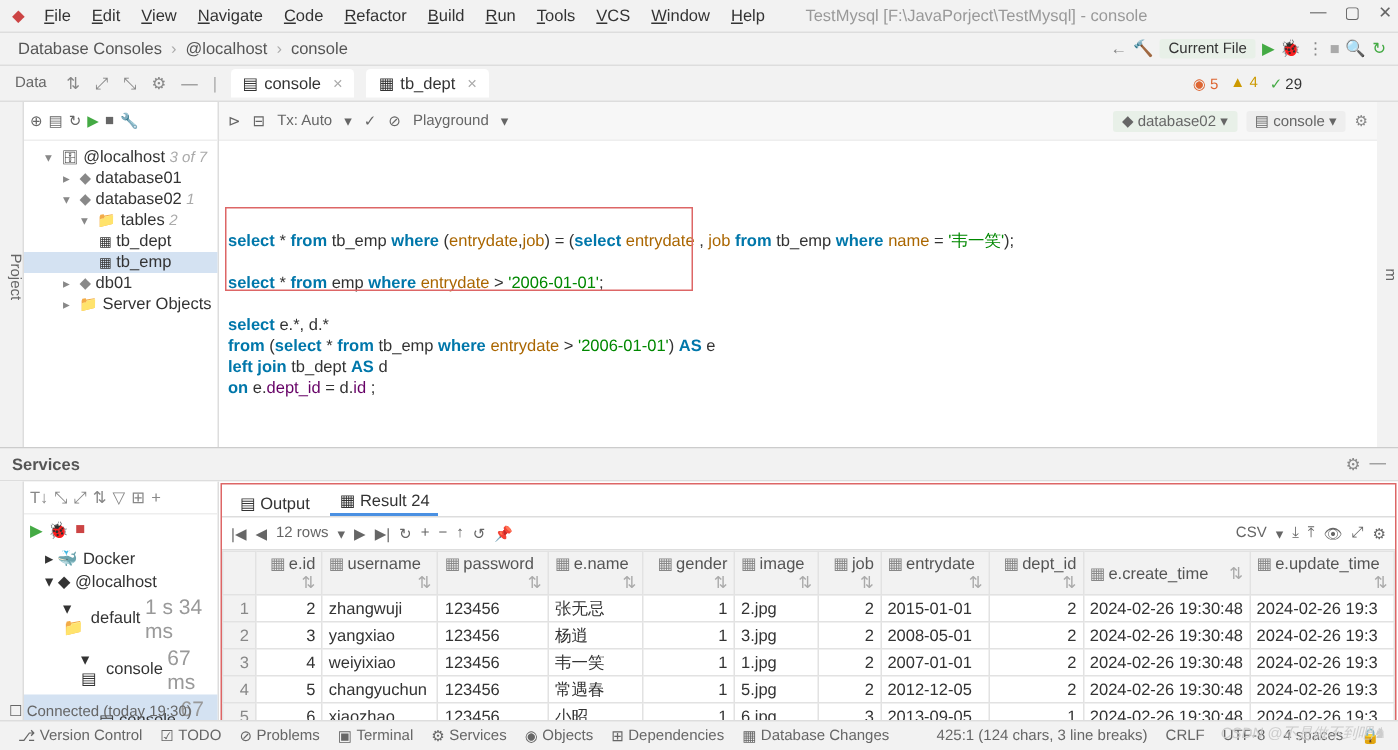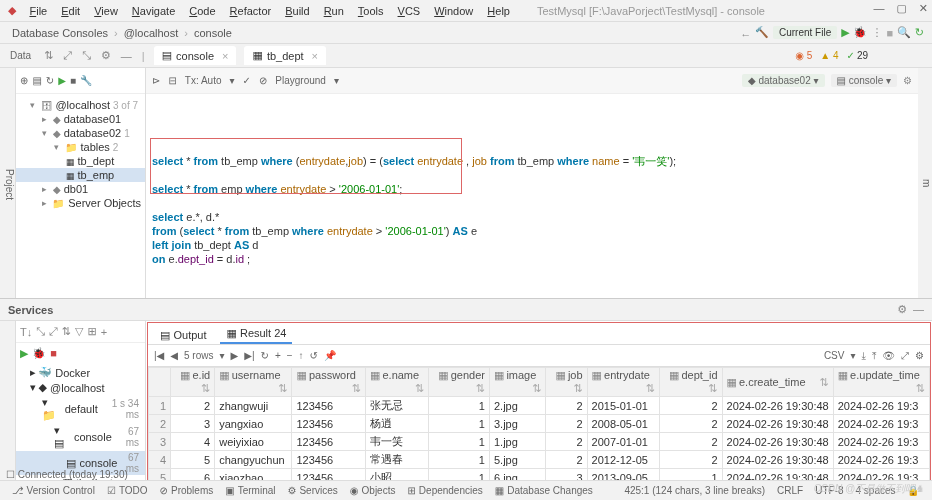--- a/index.html
+++ b/index.html
@@ -44,21 +44,21 @@
     .db-toolbar { height: 26px; border-bottom: 1px solid #eee; display: flex; align-items: center; padding: 0 4px; gap: 4px; font-size: 10px; color: #666; }
     .db-toolbar .play { color: #4a4; }
     .db-tree { padding: 4px 0; font-size: 11px; }
     .tree-node { padding: 1px 4px; display: flex; align-items: center; gap: 3px; white-space: nowrap; }
     .tree-indent-1 { padding-left: 14px; }
     .tree-indent-2 { padding-left: 26px; }
     .tree-indent-3 { padding-left: 38px; }
     .tree-indent-4 { padding-left: 50px; }
     .tree-toggle { color: #888; font-size: 9px; width: 8px; display: inline-block; }
     .tree-icon { color: #888; font-size: 10px; }
-    .tree-count { color: #aaa; font-size: 10px; }
+    .tree-count { color: #aaa; font-size: 10px; font-style: italic; }
     .tree-node.selected { background: #d4e2f2; }
     
     
     .editor-area { flex: 1; background: #fff; display: flex; position: relative; }
     .ed-controls { height: 26px; border-bottom: 1px solid #eee; display: flex; align-items: center; padding: 0 6px; gap: 8px; font-size: 10px; color: #666; position: absolute; top: 0; left: 0; right: 0; background: #f7f7f7; }
     .gutter { width: 40px; background: #f7f7f7; border-right: 1px solid #eee; text-align: right; padding: 30px 6px 0 0; color: #aaa; font-family: Consolas, monospace; font-size: 11px; line-height: 14px; }
     .gutter .cur { color: #333; }
     .gutter .cur::after { content: "✓"; color: #4a4; margin-left: 2px; font-size: 9px; }
     .code { flex: 1; padding: 30px 6px 0 6px; font-family: Consolas, monospace; font-size: 11px; line-height: 14px; white-space: pre; position: relative; }
     .kw { color: #07a; font-weight: bold; }
@@ -80,21 +80,21 @@
     .svc-left { width: 16px; background: #f2f2f2; border-right: 1px solid #ddd; }
     .svc-left-inner { width: 130px; border-right: 1px solid #ddd; }
     .svc-left-toolbar { height: 22px; border-bottom: 1px solid #eee; display: flex; align-items: center; padding: 0 4px; gap: 4px; color: #888; font-size: 11px; }
     .svc-tree { padding: 2px 0; font-size: 11px; }
     .svc-run { height: 20px; display: flex; align-items: center; padding: 0 4px; gap: 4px; }
     .svc-run .play { color: #4a4; }
     .svc-run .stop { color: #c44; }
     .svc-tree-node { padding: 1px 6px; display: flex; align-items: center; gap: 3px; }
     .svc-tree-node.sel { background: #d4e2f2; }
     .svc-i1 { padding-left: 14px; } .svc-i2 { padding-left: 26px; } .svc-i3 { padding-left: 38px; } .svc-i4 { padding-left: 50px; }
-    .svc-ms { color: #999; font-size: 10px; text-align: right; }
+    .svc-ms { color: #999; font-size: 14px; }
     
     
     .result-area { flex: 1; display: flex; flex-direction: column; border: 1px solid #d66; margin: 1px; }
     .result-tabs { height: 22px; border-bottom: 1px solid #ddd; display: flex; align-items: flex-end; padding: 0 6px; gap: 8px; font-size: 11px; }
     .rtab { padding: 2px 6px; }
     .rtab.active { border-bottom: 2px solid #4a90e2; }
     .result-toolbar { height: 22px; border-bottom: 1px solid #ddd; display: flex; align-items: center; padding: 0 6px; gap: 6px; font-size: 10px; color: #666; }
     .result-toolbar .right { margin-left: auto; display: flex; gap: 6px; }
     .grid-wrap { flex: 1; overflow: auto; }
     table.grid { border-collapse: collapse; font-family: Consolas, monospace; font-size: 11px; width: 100%; }
@@ -302,21 +302,21 @@
     </div>
 
     <div class="result-area">
       <div class="result-tabs">
         <span class="rtab">▤ <span>Output</span></span>
         <span class="rtab active">▦ <span>Result 24</span></span>
       </div>
       <div class="result-toolbar">
         <span>|◀</span>
         <span>◀</span>
-        <span>5 rows</span> ▾
+        <span>12 rows</span> ▾
         <span>▶</span>
         <span>▶|</span>
         <span>↻</span>
         <span>+</span>
         <span>−</span>
         <span>↑</span>
         <span>↺</span>
         <span>📌</span>
         <div class="right">
           <span>CSV</span> ▾

